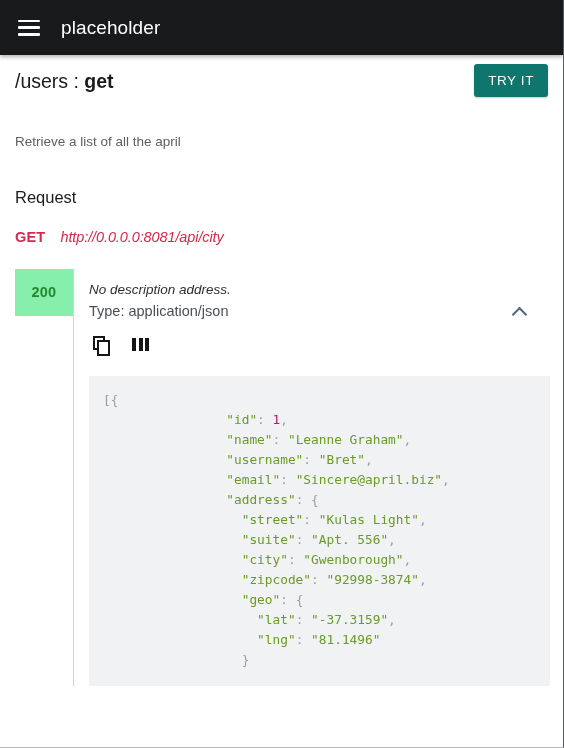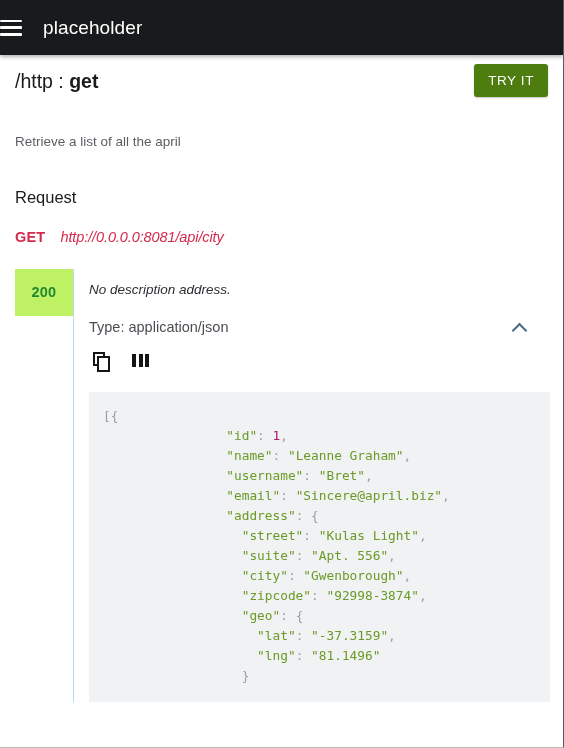--- a/index.html
+++ b/index.html
@@ -24,20 +24,21 @@
     overflow: hidden;
     background: #fff;
   }
 
   
   .appbar {
     height: 55px;
     background: #181a1b;
     display: flex;
     align-items: center;
+    padding-left: 18px;
     box-sizing: border-box;
     box-shadow: 0 2px 4px rgba(0,0,0,0.30);
     position: relative;
     z-index: 5;
   }
   .hamburger {
     width: 22px;
     height: 16px;
     display: flex;
     flex-direction: column;
@@ -80,21 +81,21 @@
     color: #1b1b1b;
     font-weight: 400;
     line-height: 1.2;
     padding-top: 2px;
     white-space: nowrap;
   }
   .endpoint-title b {
     font-weight: 700;
   }
   .try-it-btn {
-    background: #4d7c0f;
+    background: #0f766e;
     color: #ffffff;
     border: none;
     border-radius: 3px;
     font-size: 13.5px;
     letter-spacing: 0.6px;
     font-family: "Liberation Sans", sans-serif;
     padding: 9px 14px 9px 14px;
     cursor: pointer;
     box-shadow: 0 1px 2px rgba(0,0,0,0.22);
     margin-top: -4px;
@@ -139,21 +140,21 @@
   .response-block {
     margin-top: 24px;
     display: flex;
     align-items: stretch;
   }
   .status-col {
     width: 58px;
     flex: 0 0 58px;
   }
   .status-badge {
-    background: #bef264;
+    background: #86efac;
     color: #23892f;
     font-size: 14.5px;
     font-weight: 700;
     text-align: center;
     padding: 15px 0 16px 0;
     letter-spacing: 0.2px;
   }
   .status-divider {
     width: 1px;
     background: #b8dcef;
@@ -168,21 +169,21 @@
   .no-desc {
     font-size: 13.5px;
     font-style: italic;
     color: #2b2f33;
     padding-top: 13px;
   }
   .type-row {
     display: flex;
     align-items: center;
     justify-content: space-between;
-    margin-top: 22px;
+    margin-top: 6px;
     padding-right: 6px;
   }
   .type-label {
     font-size: 14.5px;
     color: #4a4f54;
   }
   .chevron-up {
     width: 16px;
     height: 10px;
     position: relative;
@@ -282,21 +283,21 @@
       <span></span>
       <span></span>
       <span></span>
     </div>
     <div class="appbar-title">placeholder</div>
   </div>
 
   <div class="content">
 
     <div class="title-row">
-      <div class="endpoint-title"><span>/http : </span><b>get</b></div>
+      <div class="endpoint-title"><span>/users : </span><b>get</b></div>
       <button class="try-it-btn">TRY IT</button>
     </div>
 
     <div class="description">Retrieve a list of all the april</div>
 
     <div class="section-heading">Request</div>
 
     <div class="request-line">
       <span class="request-method">GET</span>
       <span class="request-url">http://0.0.0.0:8081/api/city</span>

